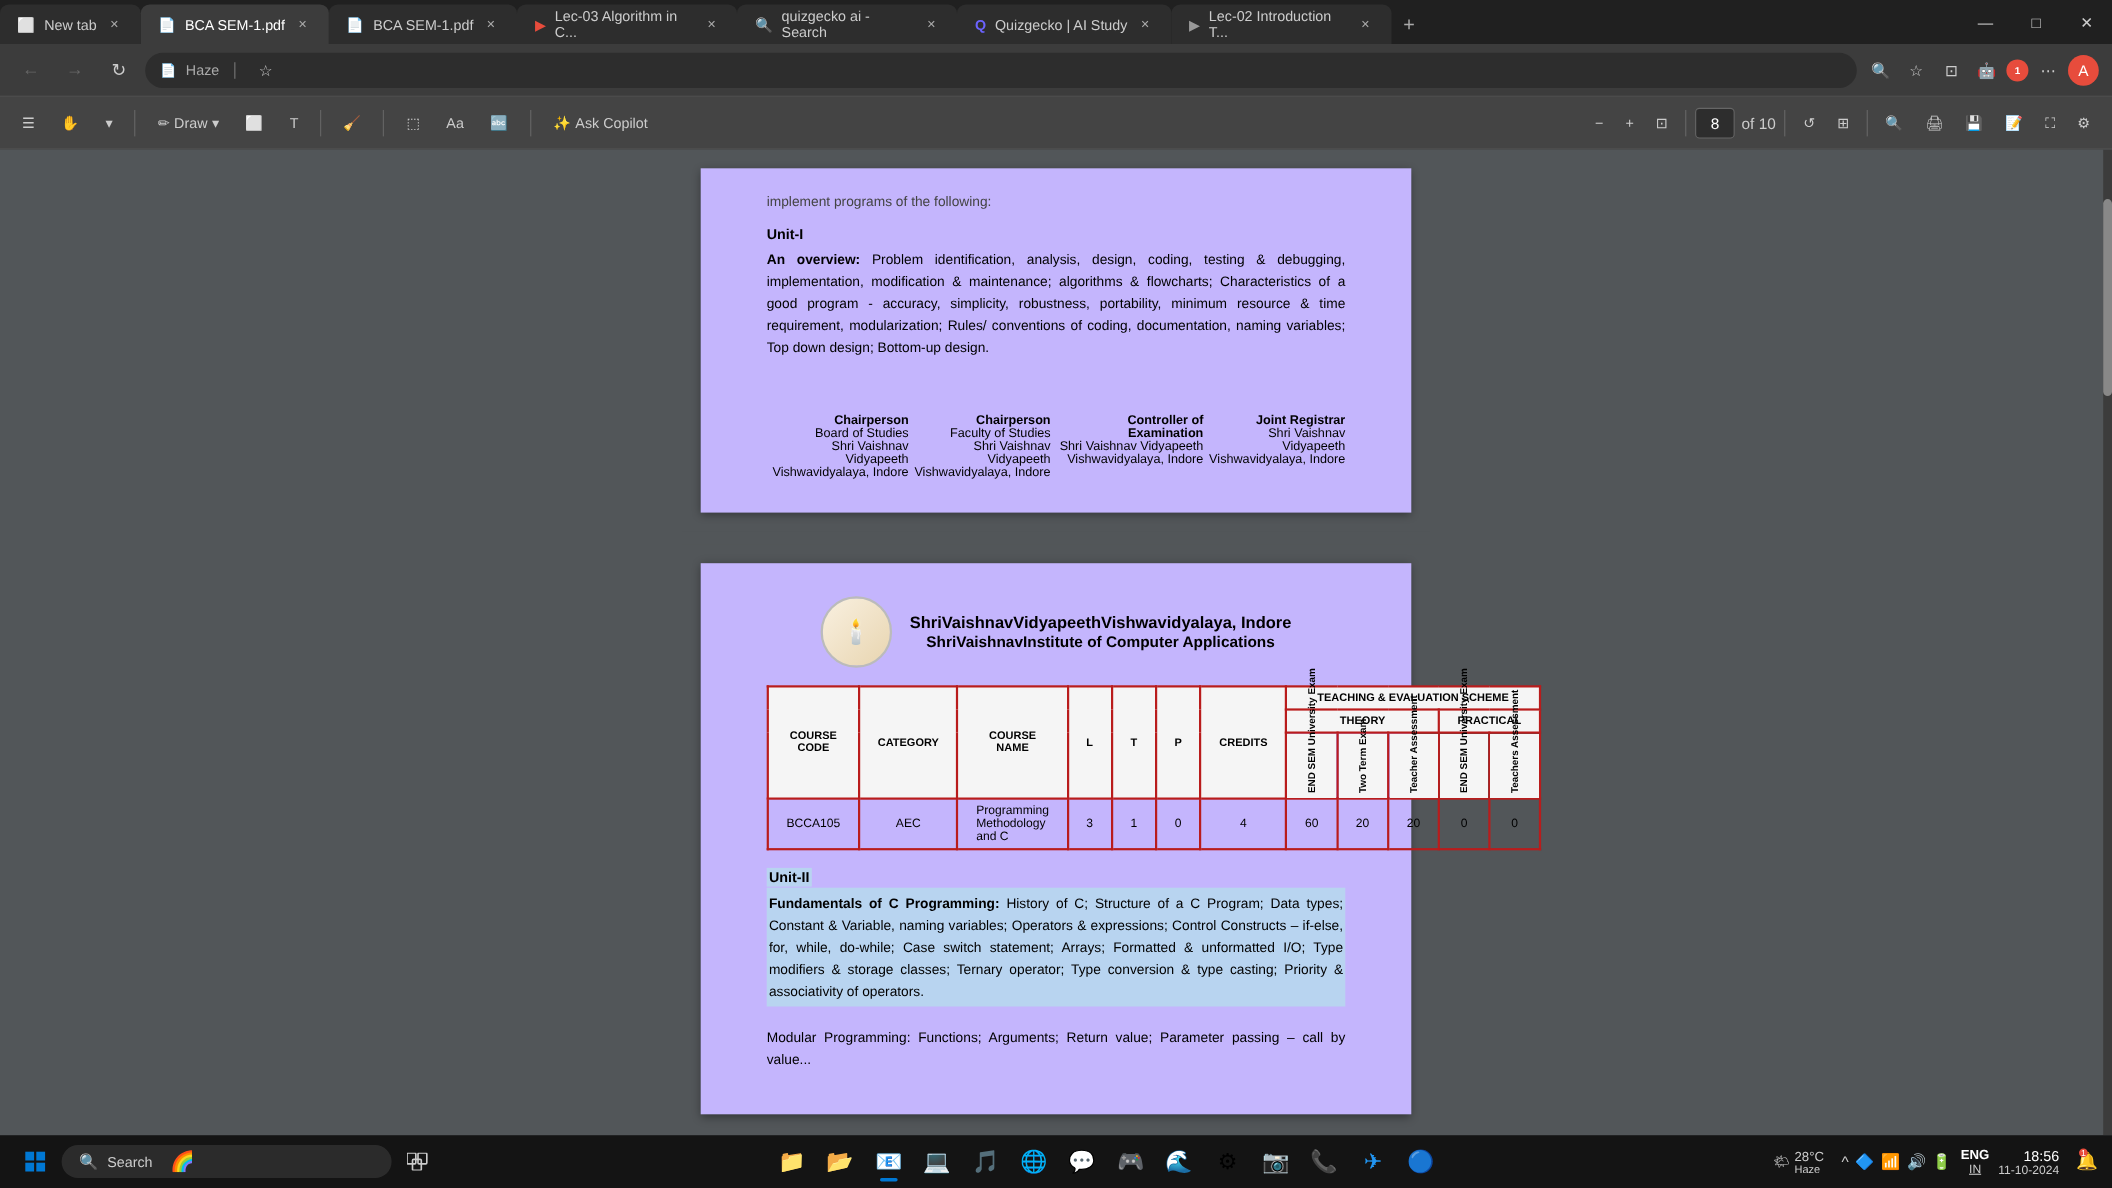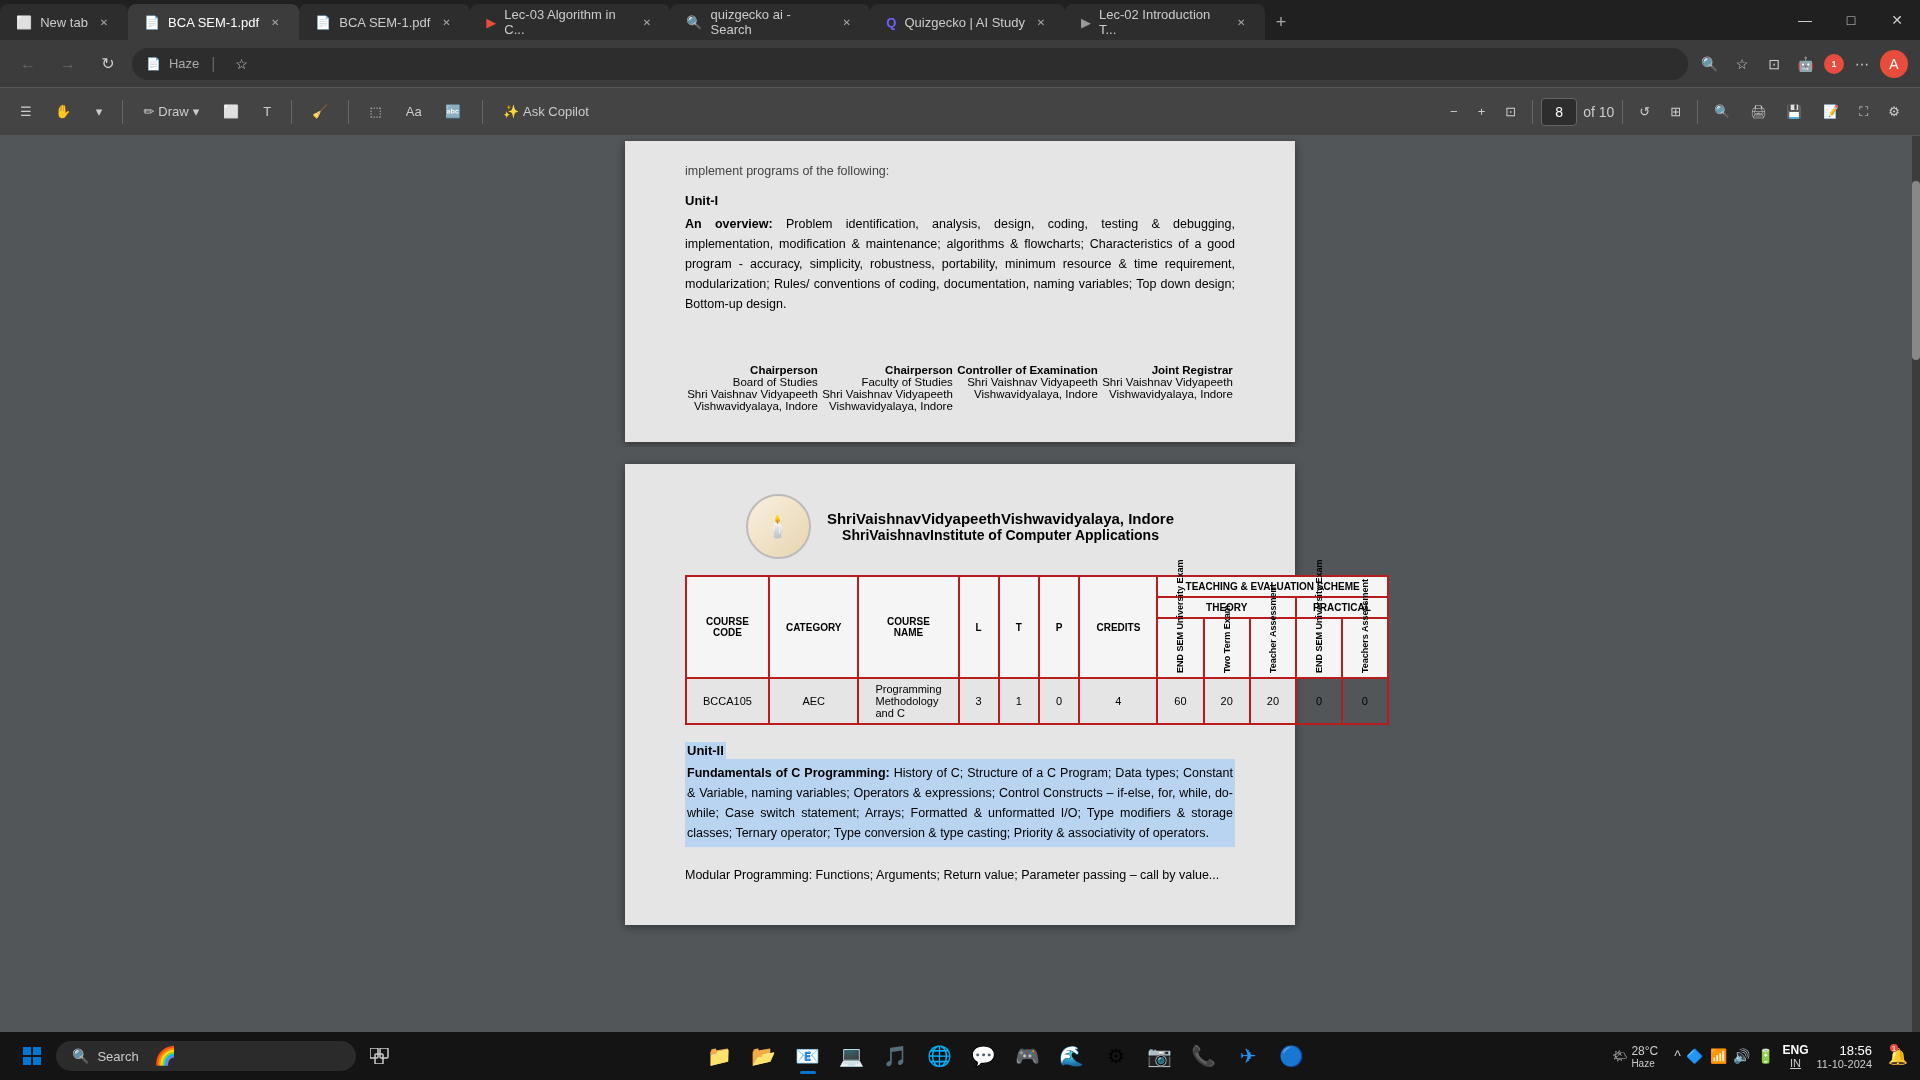--- a/index.html
+++ b/index.html
@@ -34,21 +34,21 @@
     .sep { width: 1px; height: 24px; background: #666; margin: 0 4px; }
     .page-nav { display: flex; align-items: center; gap: 6px; color: #ccc; font-size: 14px; }
     .page-input { width: 36px; height: 28px; background: #2d2d2d; border: 1px solid #666; border-radius: 4px; text-align: center; color: #fff; font-size: 14px; }
     .pdf-toolbar-right { margin-left: auto; display: flex; align-items: center; gap: 4px; }
 
     
     .main { flex: 1; background: #525659; overflow: hidden; position: relative; display: flex; justify-content: center; overflow-y: auto; }
     .pdf-container { width: 680px; display: flex; flex-direction: column; gap: 0; padding: 0; }
 
     
-    .pdf-page { background: #e5e5e5; margin: 5px; padding: 40px 60px; box-shadow: 0 2px 8px rgba(0,0,0,0.4); }
+    .pdf-page { background: #c4b5fd; margin: 17px; padding: 40px 60px; box-shadow: 0 2px 8px rgba(0,0,0,0.4); }
 
     .unit-header { font-weight: bold; font-size: 13px; margin-bottom: 6px; }
     .unit-content { font-size: 12.5px; line-height: 1.6; text-align: justify; }
 
     
     .institute-header { text-align: center; margin-bottom: 16px; display: flex; align-items: center; justify-content: center; gap: 16px; }
     .institute-names h2 { font-size: 15px; font-weight: bold; }
     .institute-names h3 { font-size: 14px; font-weight: bold; }
     .program-name { text-align: center; font-size: 13px; font-weight: bold; margin-bottom: 12px; }
 

